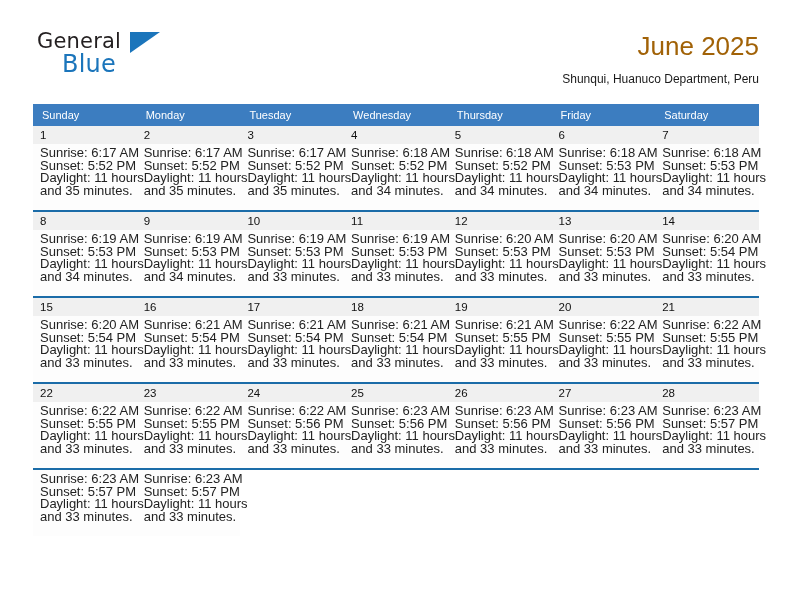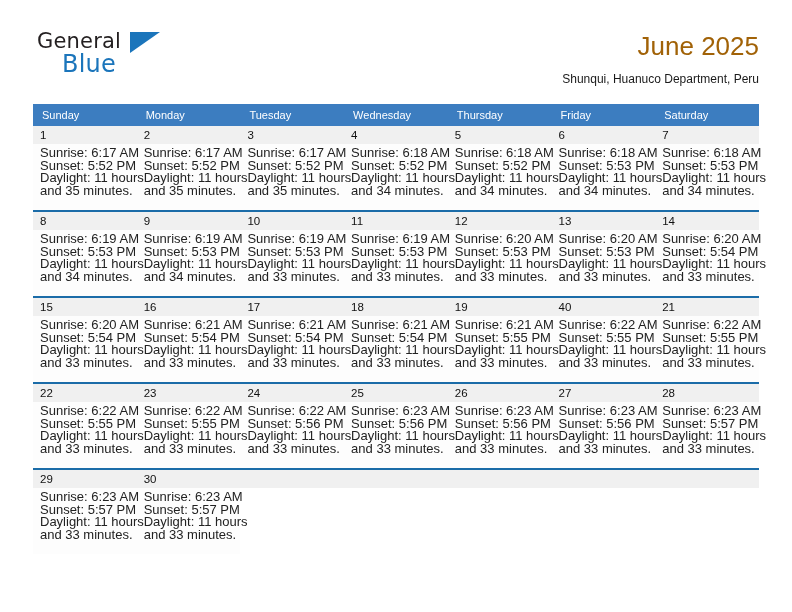--- a/index.html
+++ b/index.html
@@ -296,21 +296,21 @@
         </tr>
         <tr class="week-sep">
           <td colspan="7"></td>
         </tr>
         <tr class="daynum-row">
           <td>15</td>
           <td>16</td>
           <td>17</td>
           <td>18</td>
           <td>19</td>
-          <td>40</td>
+          <td>20</td>
           <td>21</td>
         </tr>
         <tr class="detail-row">
           <td>
             <div class="detail-line">Sunrise: 6:20 AM</div>
             <div class="detail-line">Sunset: 5:54 PM</div>
             <div class="detail-line">Daylight: 11 hours</div>
             <div class="detail-line">and 33 minutes.</div>
           </td>
           <td>
@@ -402,44 +402,35 @@
           <td>
             <div class="detail-line">Sunrise: 6:23 AM</div>
             <div class="detail-line">Sunset: 5:57 PM</div>
             <div class="detail-line">Daylight: 11 hours</div>
             <div class="detail-line">and 33 minutes.</div>
           </td>
         </tr>
         <tr class="week-sep">
           <td colspan="7"></td>
         </tr>
-        <tr class="daynum-row">
-          <td>29</td>
-          <td>30</td>
+        <tr class="detail-row">
+          <td>
+            <div class="detail-line">Sunrise: 6:23 AM</div>
+            <div class="detail-line">Sunset: 5:57 PM</div>
+            <div class="detail-line">Daylight: 11 hours</div>
+            <div class="detail-line">and 33 minutes.</div>
+          </td>
+          <td>
+            <div class="detail-line">Sunrise: 6:23 AM</div>
+            <div class="detail-line">Sunset: 5:57 PM</div>
+            <div class="detail-line">Daylight: 11 hours</div>
+            <div class="detail-line">and 33 minutes.</div>
+          </td>
           <td class="empty"></td>
           <td class="empty"></td>
           <td class="empty"></td>
           <td class="empty"></td>
           <td class="empty"></td>
         </tr>
-        <tr class="detail-row">
-          <td>
-            <div class="detail-line">Sunrise: 6:23 AM</div>
-            <div class="detail-line">Sunset: 5:57 PM</div>
-            <div class="detail-line">Daylight: 11 hours</div>
-            <div class="detail-line">and 33 minutes.</div>
-          </td>
-          <td>
-            <div class="detail-line">Sunrise: 6:23 AM</div>
-            <div class="detail-line">Sunset: 5:57 PM</div>
-            <div class="detail-line">Daylight: 11 hours</div>
-            <div class="detail-line">and 33 minutes.</div>
-          </td>
-          <td class="empty"></td>
-          <td class="empty"></td>
-          <td class="empty"></td>
-          <td class="empty"></td>
-          <td class="empty"></td>
-        </tr>
       </tbody>
   </table>
 
 </div>
 
 </body></html>

